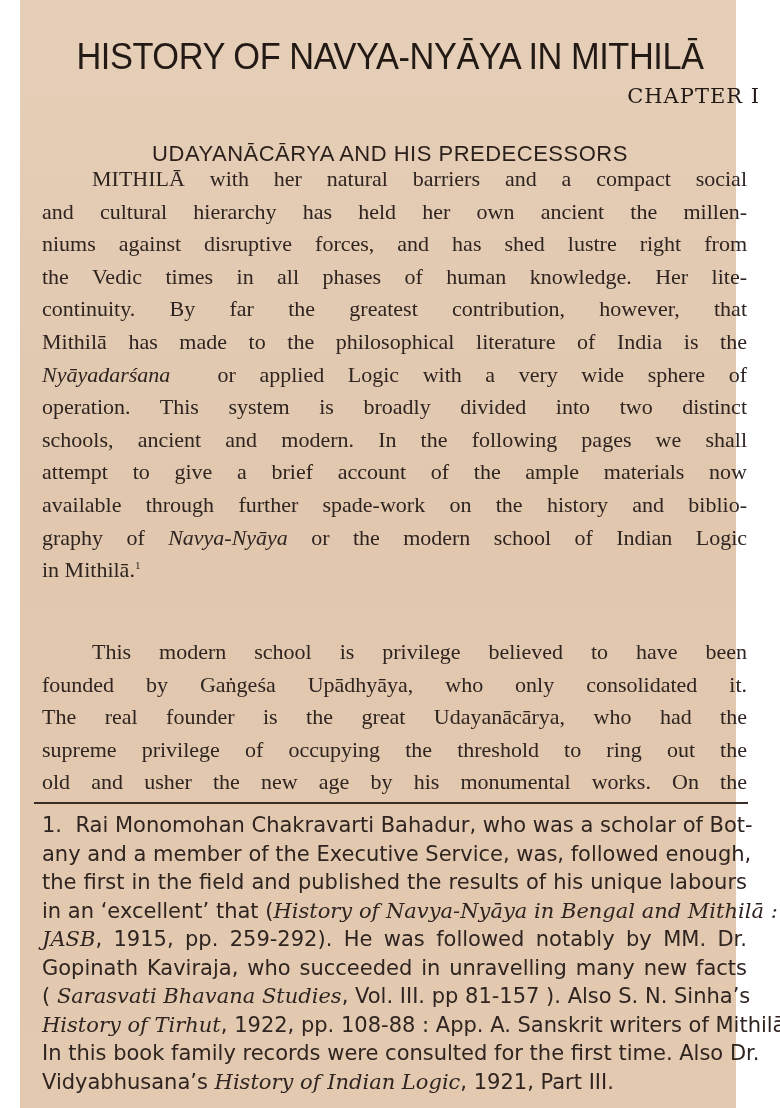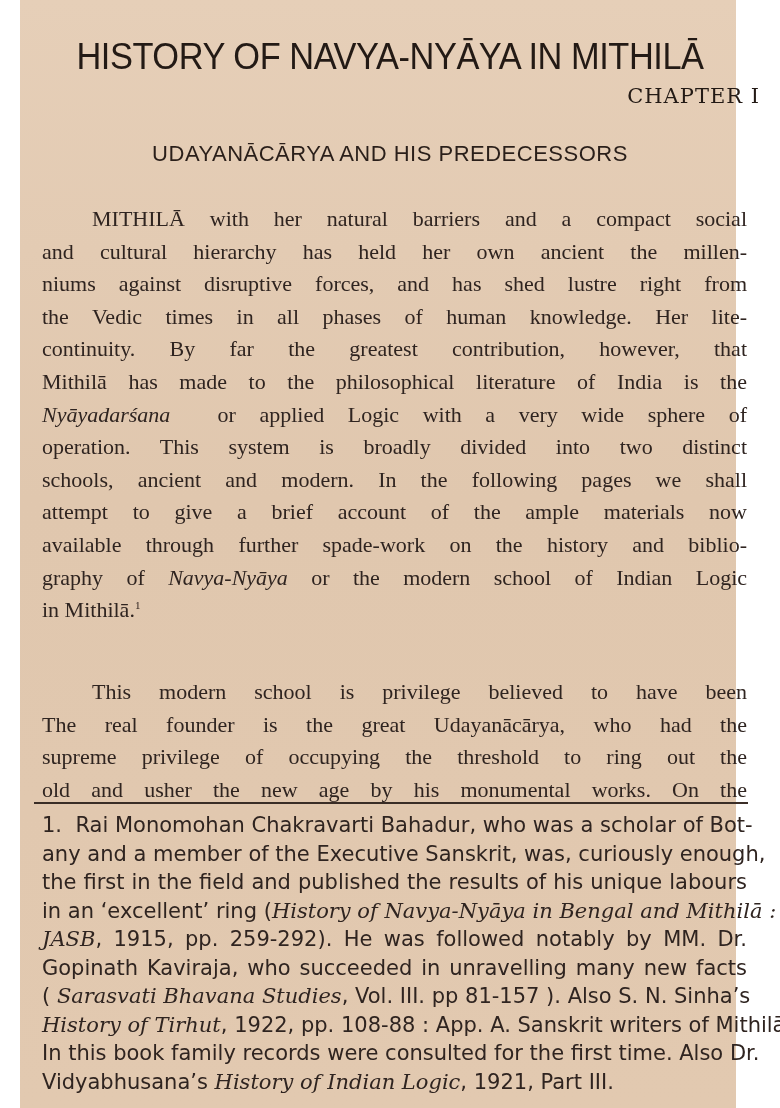--- a/index.html
+++ b/index.html
@@ -31,21 +31,21 @@
     }
     .body-text {
       position: absolute; left: 22px; width: 705px;
       font-family: "Liberation Serif", serif; font-size: 22px; line-height: 32.6px;
       text-align: justify; color: #2f2420;
     }
     .body-text .line { display: block; text-align: justify; text-align-last: justify; white-space: nowrap; }
     .body-text .line.last { text-align-last: left; }
     .p1 { top: 163px; }
     .p2 { top: 636px; }
-    .indent { padding-left: 50px; margin-top: 40px; }
+    .indent { padding-left: 50px; }
     i { font-style: italic; }
     .rule {
       position: absolute; left: 14px; top: 802px; width: 714px; height: 2px; background: #3a2d26;
     }
     .footnote {
       position: absolute; left: 22px; top: 811px; width: 705px;
       font-family: "DejaVu Sans", sans-serif; font-size: 21px; line-height: 28.5px; color: #2f2420;
     }
     .footnote .line { display: block; text-align: justify; text-align-last: justify; white-space: nowrap; }
     .footnote .line.last { text-align-last: left; }
@@ -72,32 +72,33 @@
     <span class="line">operation. This system is broadly divided into two distinct</span>
     <span class="line">schools, ancient and modern. In the following pages we shall</span>
     <span class="line">attempt to give a brief account of the ample materials now</span>
     <span class="line">available through further spade-work on the history and biblio-</span>
     <span class="line"><span>graphy of</span> <i>Navya-Nyāya</i> <span>or the modern school of Indian Logic</span></span>
     <span class="line last"><span>in Mithilā.</span><sup>1</sup></span>
   </div>
 
   <div class="body-text p2">
     <span class="line indent">This modern school is privilege believed to have been</span>
+    <span class="line">founded by Gaṅgeśa Upādhyāya, who only consolidated it.</span>
     <span class="line">The real founder is the great Udayanācārya, who had the</span>
     <span class="line">supreme privilege of occupying the threshold to ring out the</span>
     <span class="line">old and usher the new age by his monumental works. On the</span>
   </div>
 
   <div class="rule"></div>
 
   <div class="footnote">
     <span class="line"><span>1.</span>&nbsp;&nbsp;<span>Rai Monomohan Chakravarti Bahadur, who was a scholar of Bot-</span></span>
-    <span class="line">any and a member of the Executive Sanskrit, was, curiously enough,</span>
+    <span class="line">any and a member of the Executive Service, was, followed enough,</span>
     <span class="line">the first in the field and published the results of his unique labours</span>
-    <span class="line"><span>in an ‘excellent’ ring (</span><i class="fn-italic">History of Navya-Nyāya in Bengal and Mithilā :</i></span>
+    <span class="line"><span>in an ‘excellent’ that (</span><i class="fn-italic">History of Navya-Nyāya in Bengal and Mithilā :</i></span>
     <span class="line"><i class="fn-italic">JASB</i><span>, 1915, pp. 259-292). He was followed notably by MM. Dr.</span></span>
     <span class="line">Gopinath Kaviraja, who succeeded in unravelling many new facts</span>
     <span class="line"><span>( </span><i class="fn-italic">Sarasvati Bhavana Studies</i><span>, Vol. III. pp 81-157 ). Also S. N. Sinha’s</span></span>
     <span class="line"><i class="fn-italic">History of Tirhut</i><span>, 1922, pp. 108-88 : App. A. Sanskrit writers of Mithilā.</span></span>
     <span class="line">In this book family records were consulted for the first time. Also Dr.</span>
     <span class="line last"><span>Vidyabhusana’s </span><i class="fn-italic">History of Indian Logic</i><span>, 1921, Part III.</span></span>
   </div>
 
 </div>
 

